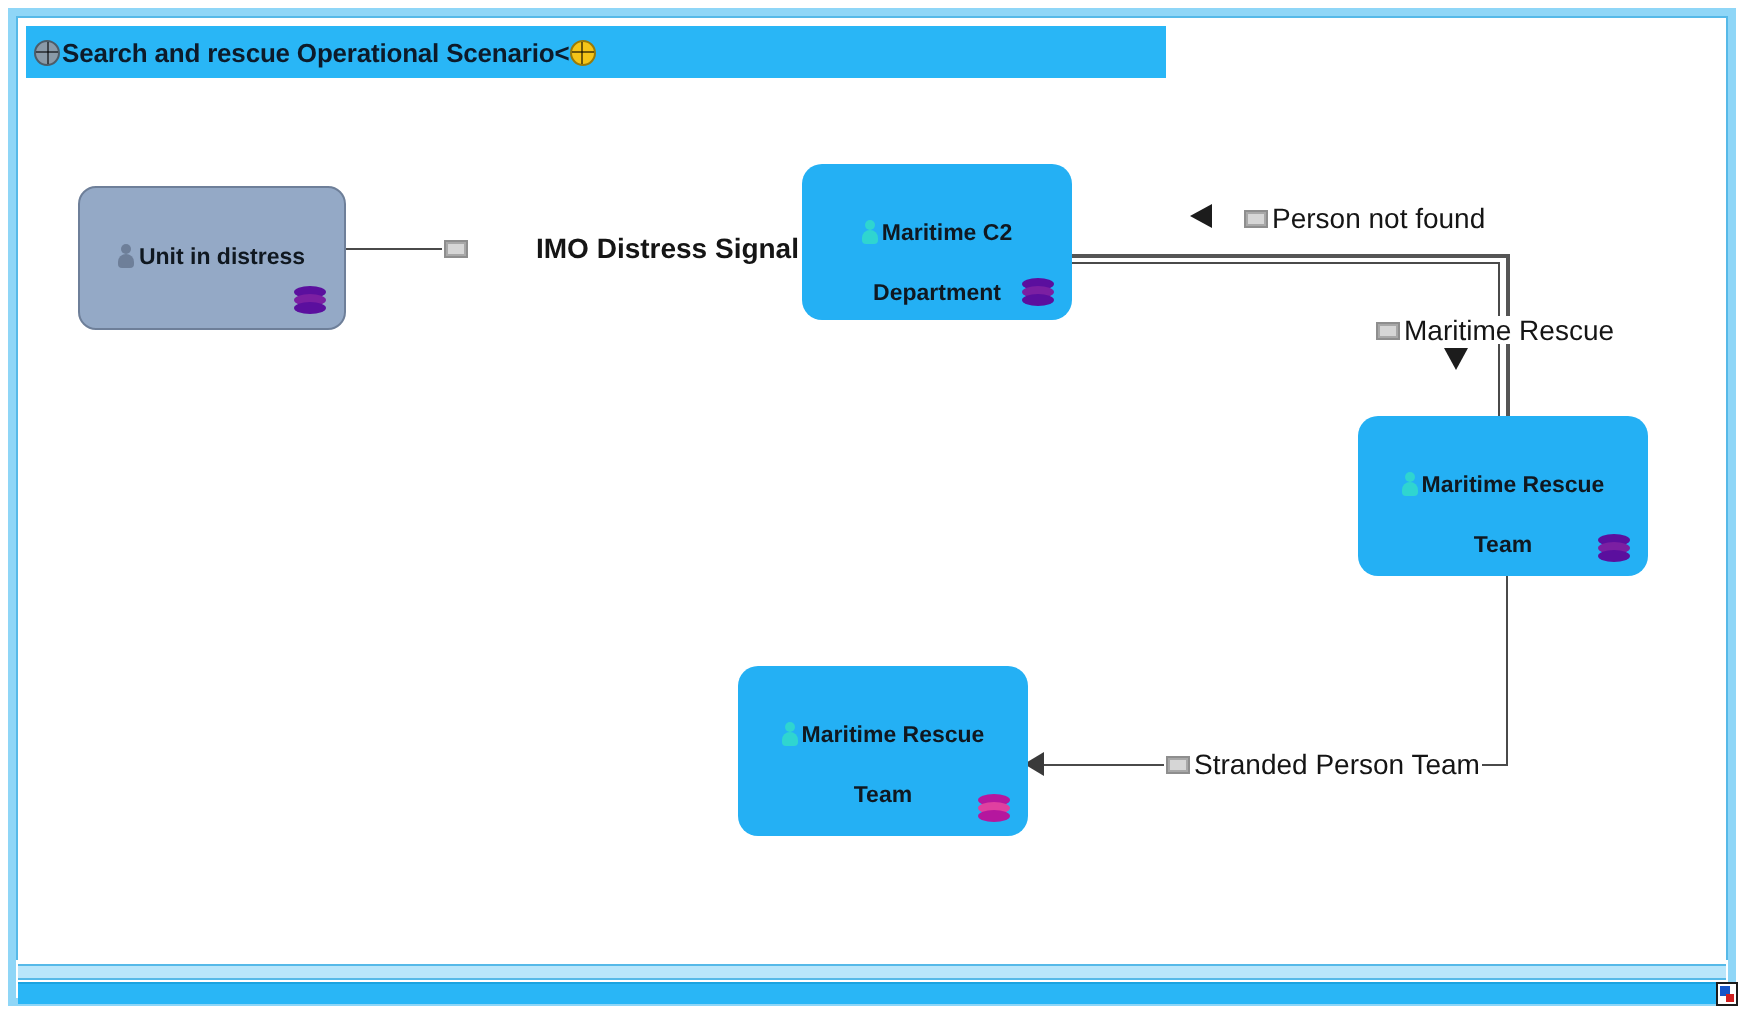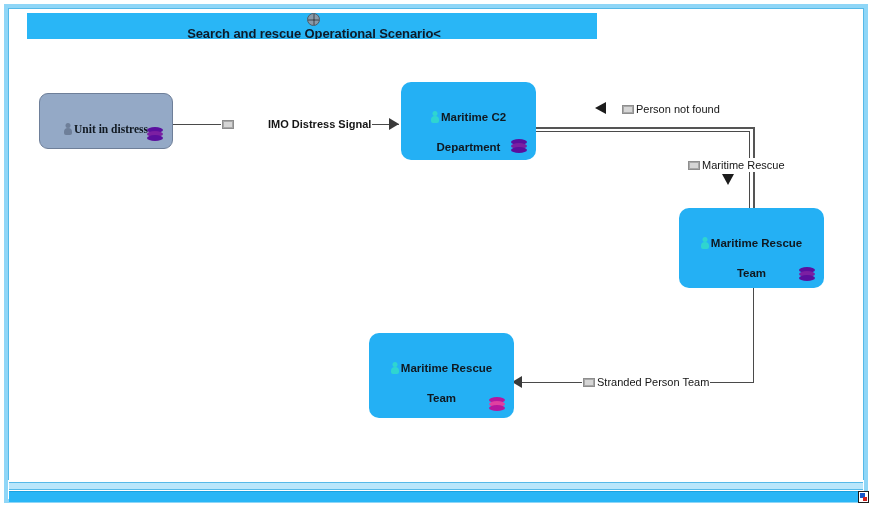--- a/index.html
+++ b/index.html
@@ -37,32 +37,31 @@
     width: 856px;
     height: 472px;
     box-sizing: border-box;
     border: 1px solid #56b9e8;
     background: #ffffff;
   }
 
   
   .title-bar {
     position: absolute;
-    left: 27px;
+    left: 13px;
     top: 13px;
     width: 570px;
     height: 26px;
     background: #29b6f6;
     box-sizing: border-box;
     display: flex;
     align-items: center;
     padding-left: 4px;
     white-space: nowrap;
     overflow: hidden;
-    flex-direction: column;
   }
   .title-text {
     font-size: 13px;
     font-weight: bold;
     color: #0d1b2a;
     letter-spacing: -0.1px;
   }
   .title-seg {
     display: inline;
   }
@@ -246,21 +245,21 @@
   .edge-label {
     position: absolute;
     display: flex;
     align-items: center;
     white-space: nowrap;
     background: #ffffff;
     padding: 0 1px;
     height: 14px;
   }
   .edge-label .txt {
-    font-size: 11px;
+    font-size: 14px;
     font-weight: bold;
     color: #151515;
     line-height: 13px;
   }
   .edge-label.plain .txt {
     font-weight: normal;
   }
   .msg-icon {
     display: inline-block;
     width: 12px;
@@ -373,21 +372,21 @@
     <div class="arrow down" style="left:713px; top:134px;"></div>
 
     <div class="ln v" style="left:744px; top:248px; height:95px;"></div>
     <div class="ln h" style="left:513px; top:342px; width:232px;"></div>
     <div class="arrow open-left" style="left:503px; top:336px;"></div>
     <div class="edge-label plain" style="left:573px; top:335px;">
       <span class="msg-icon"></span>
       <span class="txt">Stranded Person Team</span>
     </div>
 
-    <div class="node gray" style="left:30px; top:53px; width:134px; height:56px;font-family:Liberation Serif, serif;">
+    <div class="node gray" style="left:30px; top:53px; width:134px; height:72px;">
       <span class="node-head">
         <span class="person slate"><i class="head"></i><i class="body"></i></span><span class="node-label">Unit in distress</span>
       </span>
       <span class="stack purple">
           <i></i>
           <i></i>
           <i></i>
         </span>
     </div>
 

